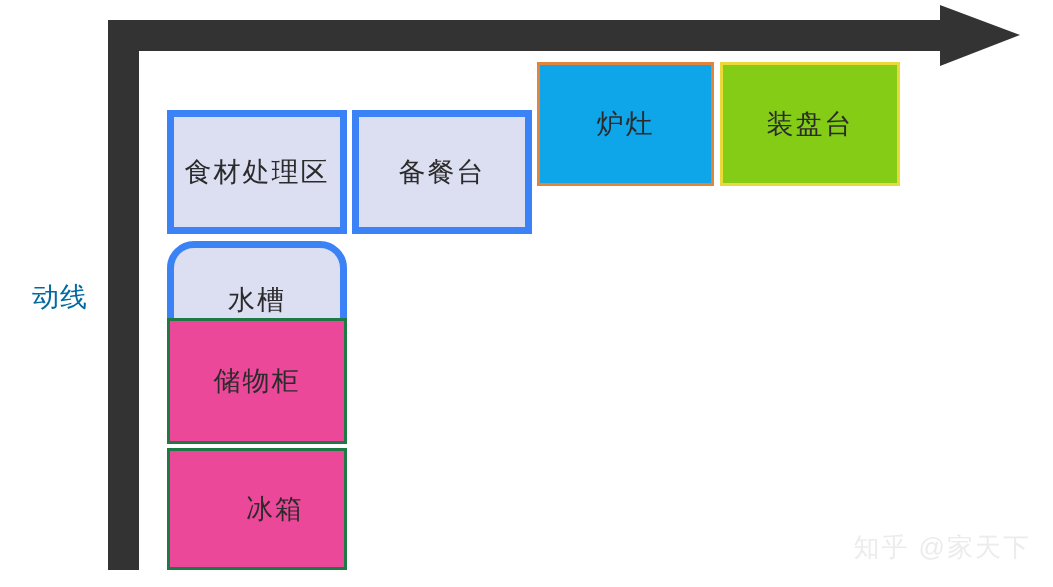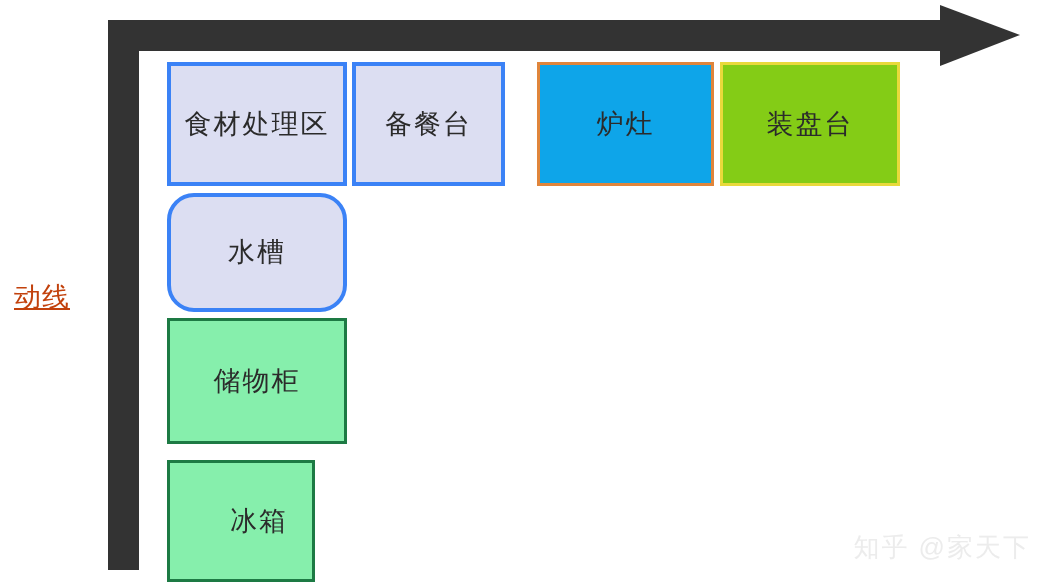--- a/index.html
+++ b/index.html
@@ -20,45 +20,44 @@
 
   
   #flow-arrow { position: absolute; left: 0; top: 0; width: 1053px; height: 587px; }
 
   
   .flow-label {
     position: absolute;
     left: 14px;
     top: 279px;
     width: 92px;
-    text-align: left;
+    text-align: center;
     font-size: 27px;
-    color: #c2410c;
+    color: #0369a1;
     letter-spacing: 1px;
     white-space: nowrap;
-    text-decoration: underline;
   }
 
   
   .zone {
     position: absolute;
     box-sizing: border-box;
     display: flex;
     align-items: center;
     justify-content: center;
     font-size: 27px;
     line-height: 1;
     letter-spacing: 2px;
     color: #2b2b2b;
     white-space: nowrap;
   }
-  .zone.purple { background: #dcdef2; border: 4px solid #3b82f6; }
+  .zone.purple { background: #dcdef2; border: 7px solid #3b82f6; margin-top: 48px; }
   .zone.orange { background: #0ea5e9; border: 3px solid #e0853b; }
   .zone.yellow { background: #84cc16; border: 3px solid #e9d93b; }
-  .zone.green  { background: #86efac; border: 3px solid #1d7a44; }
+  .zone.green  { background: #ec4899; border: 3px solid #1d7a44; }
 
   
   .watermark {
     position: absolute;
     right: 22px;
     bottom: 22px;
     font-size: 26px;
     color: #ececec;
     letter-spacing: 2px;
     white-space: nowrap;
@@ -78,39 +77,39 @@
 
     <polygon points="940,5 1020,35 940,66" fill="#333333"></polygon>
   </svg>
 
   <div class="flow-label">动线</div>
 
   <div class="zone purple" style="left:167px; top:62px; width:180px; height:124px;">
     <span>食材处理区</span>
   </div>
 
-  <div class="zone purple" style="left:352px; top:62px; width:153px; height:124px;">
+  <div class="zone purple" style="left:352px; top:62px; width:180px; height:124px;">
     <span>备餐台</span>
   </div>
 
   <div class="zone orange" style="left:537px; top:62px; width:177px; height:124px;">
     <span>炉灶</span>
   </div>
 
   <div class="zone yellow" style="left:720px; top:62px; width:180px; height:124px;">
     <span>装盘台</span>
   </div>
 
   <div class="zone purple" style="left:167px; top:193px; width:180px; height:119px;border-radius:27px;">
     <span>水槽</span>
   </div>
 
   <div class="zone green" style="left:167px; top:318px; width:180px; height:126px;">
     <span>储物柜</span>
   </div>
 
-  <div class="zone green" style="left:167px; top:460px; width:148px; height:122px;padding-left:36px;">
+  <div class="zone green" style="left:167px; top:448px; width:180px; height:122px;padding-left:36px;">
     <span>冰箱</span>
   </div>
 
   <div class="watermark">知乎 @家天下</div>
 
 </div>
 
 </body></html>

